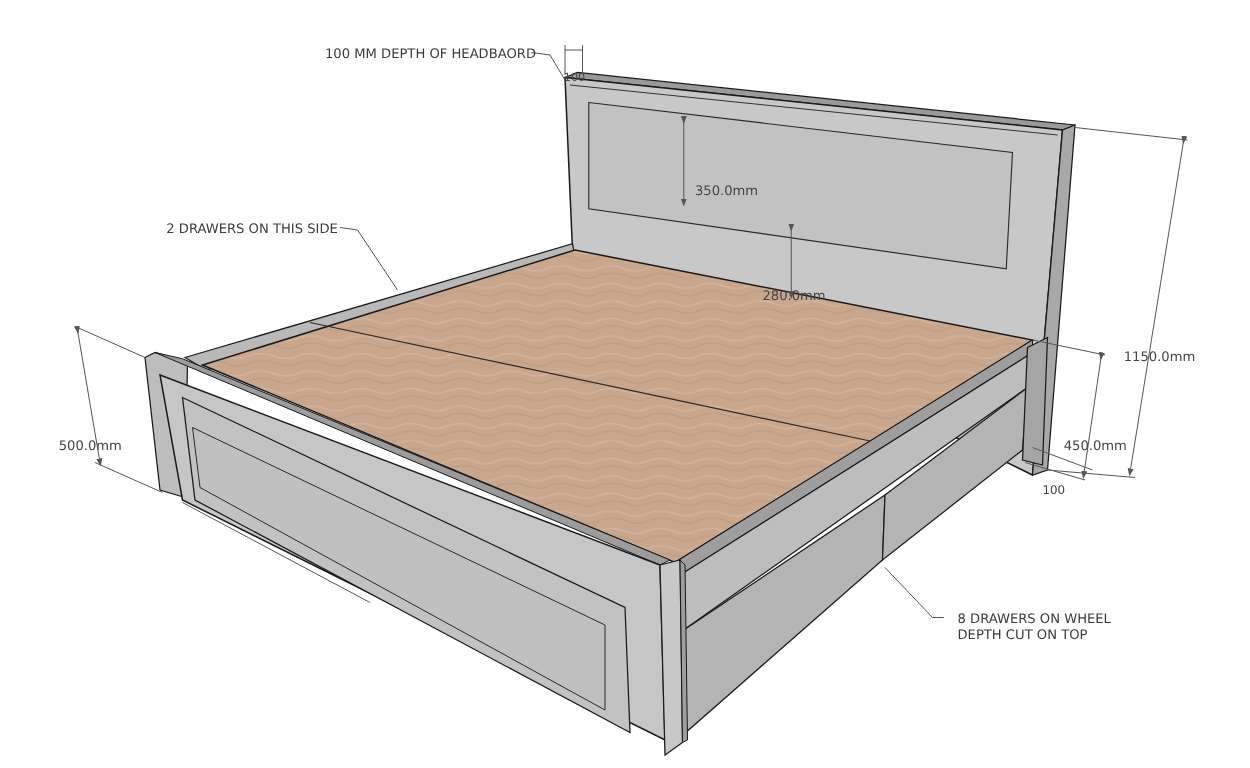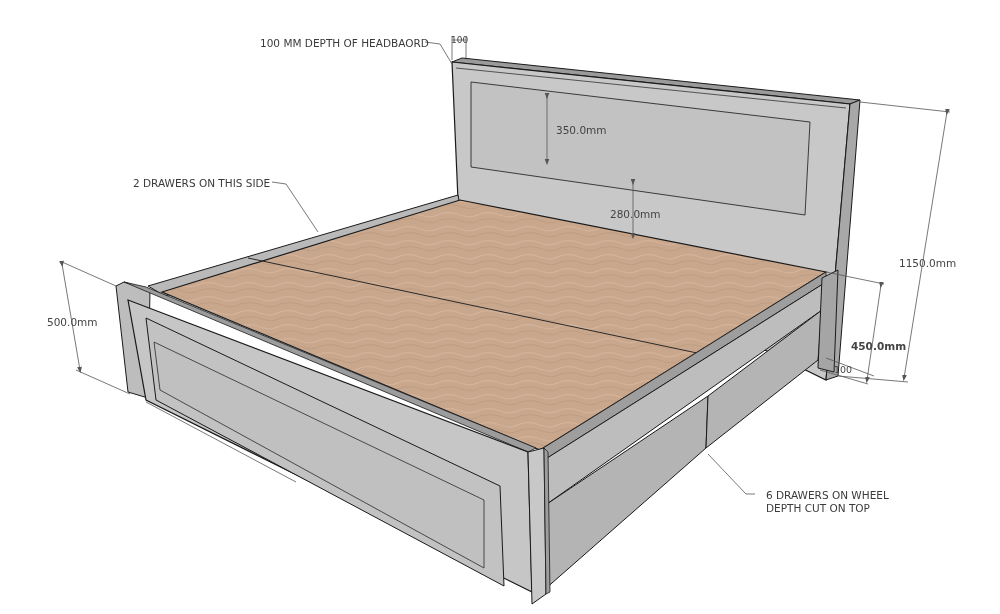--- a/index.html
+++ b/index.html
@@ -1,19 +1,19 @@
 <!DOCTYPE html>
 <html><head>
 <meta charset="utf-8">
 <style>
   html, body { margin: 0; padding: 0; background: #ffffff; }
   body { width: 1000px; height: 614px; overflow: hidden; position: relative; font-family: "DejaVu Sans", sans-serif; }
   #canvas { position: absolute; left: 0; top: 0; width: 1000px; height: 614px; }
   .lbl { position: absolute; font-family: "DejaVu Sans", sans-serif; font-size: 10.5px; color: #3a3a3a; white-space: nowrap; line-height: 13px; }
-  .dim { font-size: 10.5px; color: #444; }
+  .dim { font-size: 10.5px; color: #444; margin-top: 23px; }
   .note2 { line-height: 14px; }
 </style>
 </head>
 <body>
 
 <svg id="canvas" viewBox="0 0 1000 614" xmlns="http://www.w3.org/2000/svg">
   <defs>
     <pattern id="wood" width="40" height="14" patternUnits="userSpaceOnUse">
       <rect width="40" height="14" fill="#c9a78d"></rect>
       <path d="M0 4 Q10 1 20 5 T40 4" stroke="#d4b39a" stroke-width="1.2" fill="none"></path>
@@ -110,19 +110,19 @@
 
 <div class="lbl" style="left:260px; top:37px;text-align:right;">100 MM DEPTH OF HEADBAORD</div>
 <div class="lbl dim" style="left:451px; top:34px; font-size:9px;">100</div>
 
 <div class="lbl dim" style="left:556px; top:124px;">350.0mm</div>
 <div class="lbl dim" style="left:610px; top:208px;">280.0mm</div>
 
 <div class="lbl" style="left:133px; top:177px;">2 DRAWERS ON THIS SIDE</div>
 
 <div class="lbl dim" style="left:899px; top:257px;">1150.0mm</div>
-<div class="lbl dim" style="left:851px; top:340px;font-weight:bold;">450.0mm</div>
+<div class="lbl dim" style="left:851px; top:328px;">450.0mm</div>
 <div class="lbl dim" style="left:834px; top:363px; font-size:9.5px;">100</div>
 
-<div class="lbl dim" style="left:47px; top:316px;">500.0mm</div>
+<div class="lbl dim" style="left:47px; top:328px;">500.0mm</div>
 
-<div class="lbl note2" style="left:766px; top:488px;">6 DRAWERS ON WHEEL</div>
+<div class="lbl note2" style="left:766px; top:488px;">8 DRAWERS ON WHEEL</div>
 <div class="lbl note2" style="left:766px; top:501px;">DEPTH CUT ON TOP</div>
 
 </body></html>

